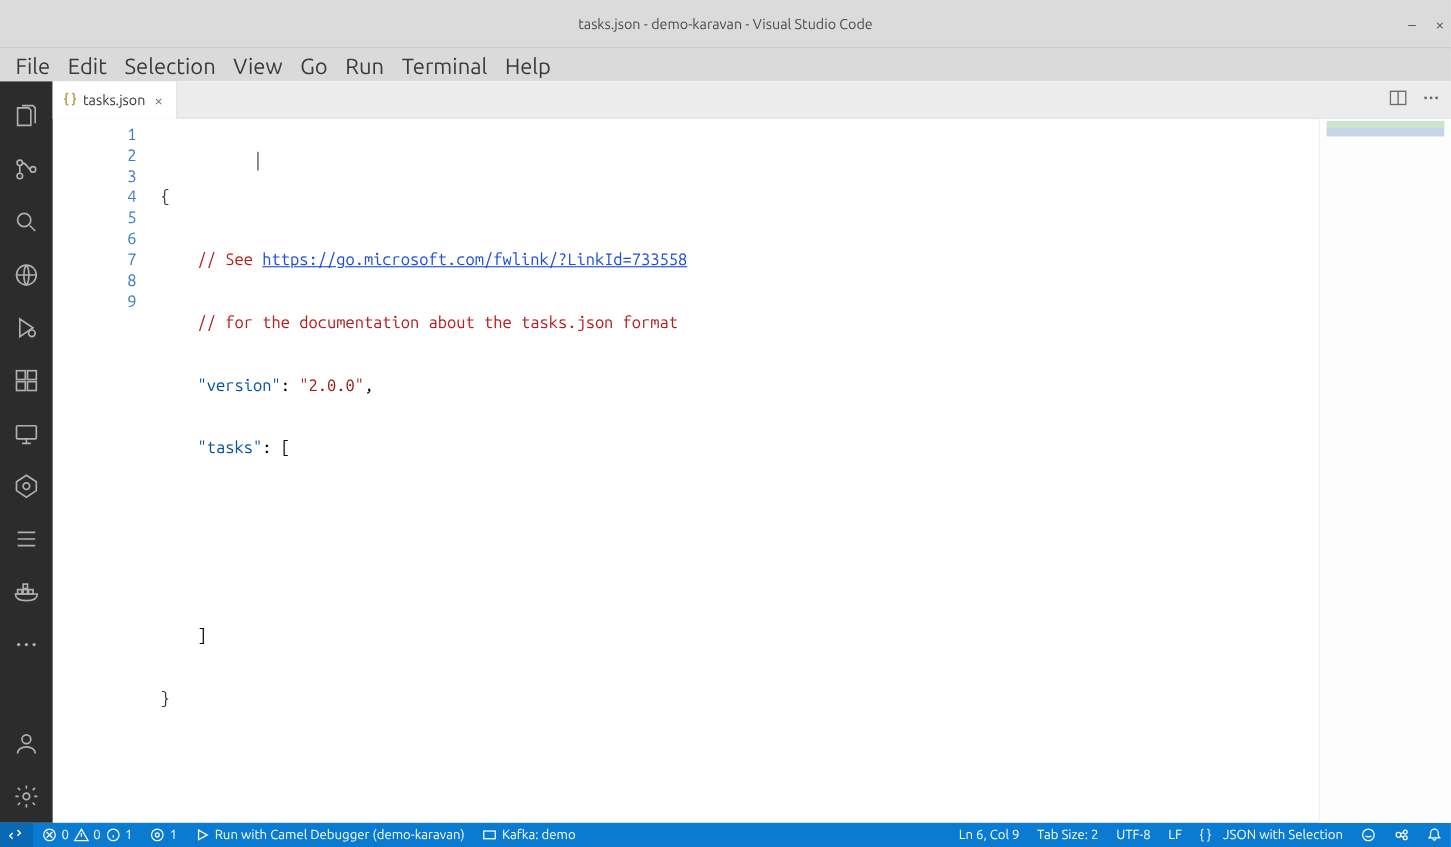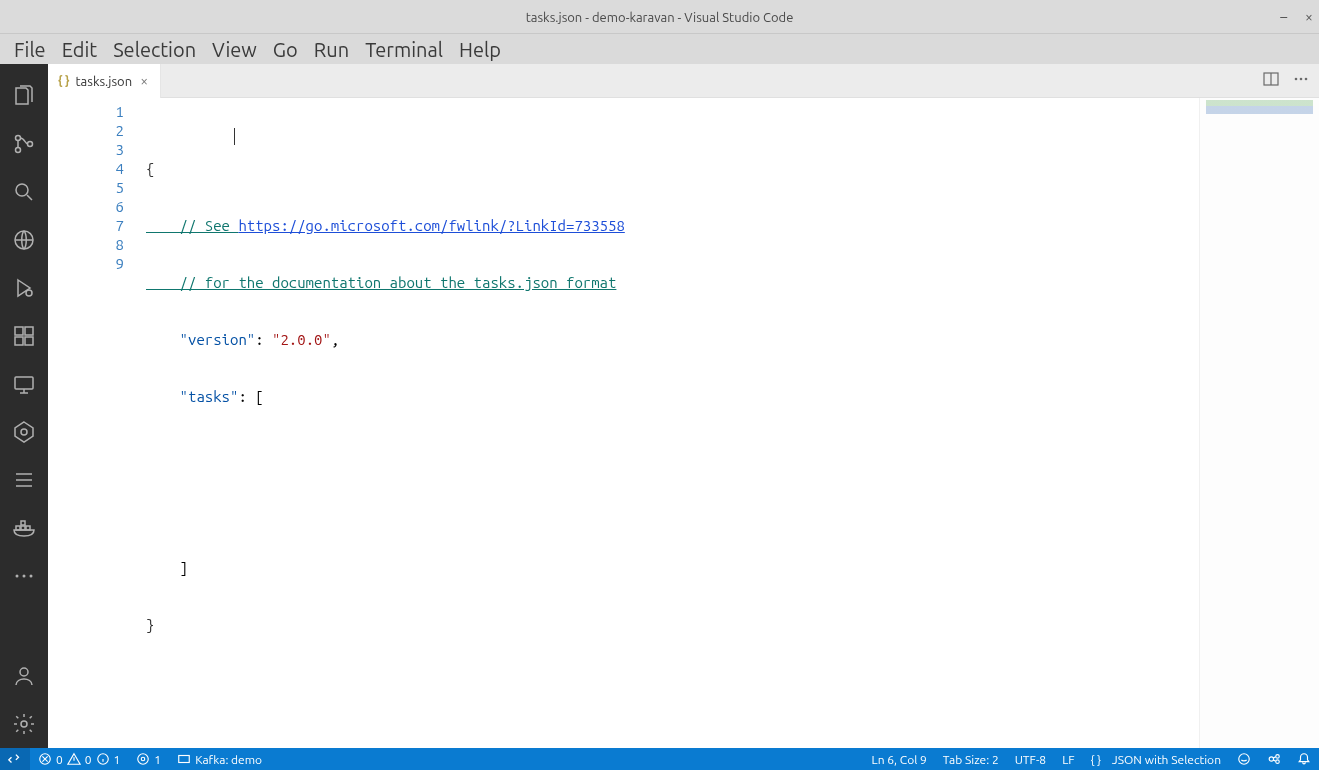--- a/index.html
+++ b/index.html
@@ -6,21 +6,21 @@
 body {
   font-family: "Ubuntu", "Segoe UI", sans-serif;
   background: #f8f8f8;
   width: 1319px;
   height: 770px;
   overflow: hidden;
   display: flex;
   flex-direction: column;
 }
 .titlebar {
-  height: 34px;
+  height: 44px;
   background: #dbdbdb;
   border-bottom: 1px solid #c8c8c8;
   display: flex;
   align-items: center;
   justify-content: center;
   position: relative;
   color: #4a4a4a;
   font-size: 13px;
 }
 .titlebar .win-controls {
@@ -127,21 +127,21 @@
 .cline-hl {
   position: absolute;
   left: -2px;
   right: 130px;
   height: 19px;
   border: 1px solid #e8e8e8;
   background: #fbfbfb;
   z-index: -1;
 }
 .tok-brace { color: #333; }
-.tok-comment { color: #0f766e; text-decoration: underline; }
+.tok-comment { color: #b91c1c; }
 .tok-key { color: #0451a5; }
 .tok-str { color: #a31515; }
 .tok-link { color: #1d4ed8; text-decoration: underline; }
 .minimap {
   width: 120px;
   background: #fdfdfd;
   border-left: 1px solid #f0f0f0;
   position: relative;
 }
 .minimap .mm-content {
@@ -377,20 +377,26 @@
   </div>
   <div class="sb-item">
     <svg viewBox="0 0 16 16" fill="none" stroke="currentColor" stroke-width="1.3">
         <circle cx="8" cy="8" r="6"></circle>
         <circle cx="8" cy="8" r="2"></circle>
       </svg>
     <span>1</span>
   </div>
   <div class="sb-item">
     <svg viewBox="0 0 16 16" fill="none" stroke="currentColor" stroke-width="1.3">
+        <path d="M4 3l9 5-9 5z"></path>
+      </svg>
+    <span>Run with Camel Debugger (demo-karavan)</span>
+  </div>
+  <div class="sb-item">
+    <svg viewBox="0 0 16 16" fill="none" stroke="currentColor" stroke-width="1.3">
         <rect x="2" y="4" width="12" height="8"></rect>
       </svg>
     <span>Kafka: demo</span>
   </div>
   <div class="sb-spacer"></div>
   <div class="sb-item">
       <span>Ln 6, Col 9</span>
     </div>
   <div class="sb-item">
       <span>Tab Size: 2</span>

